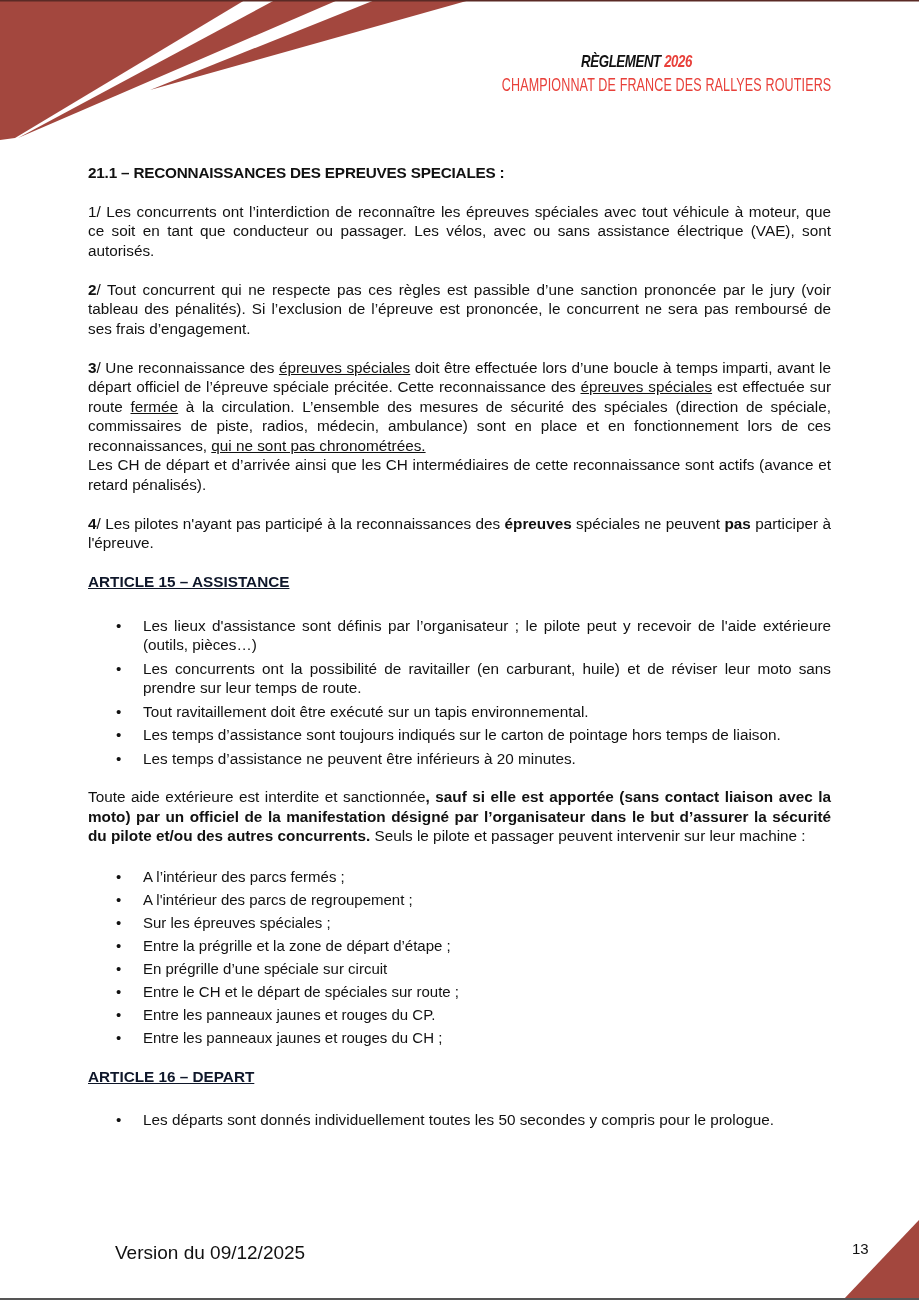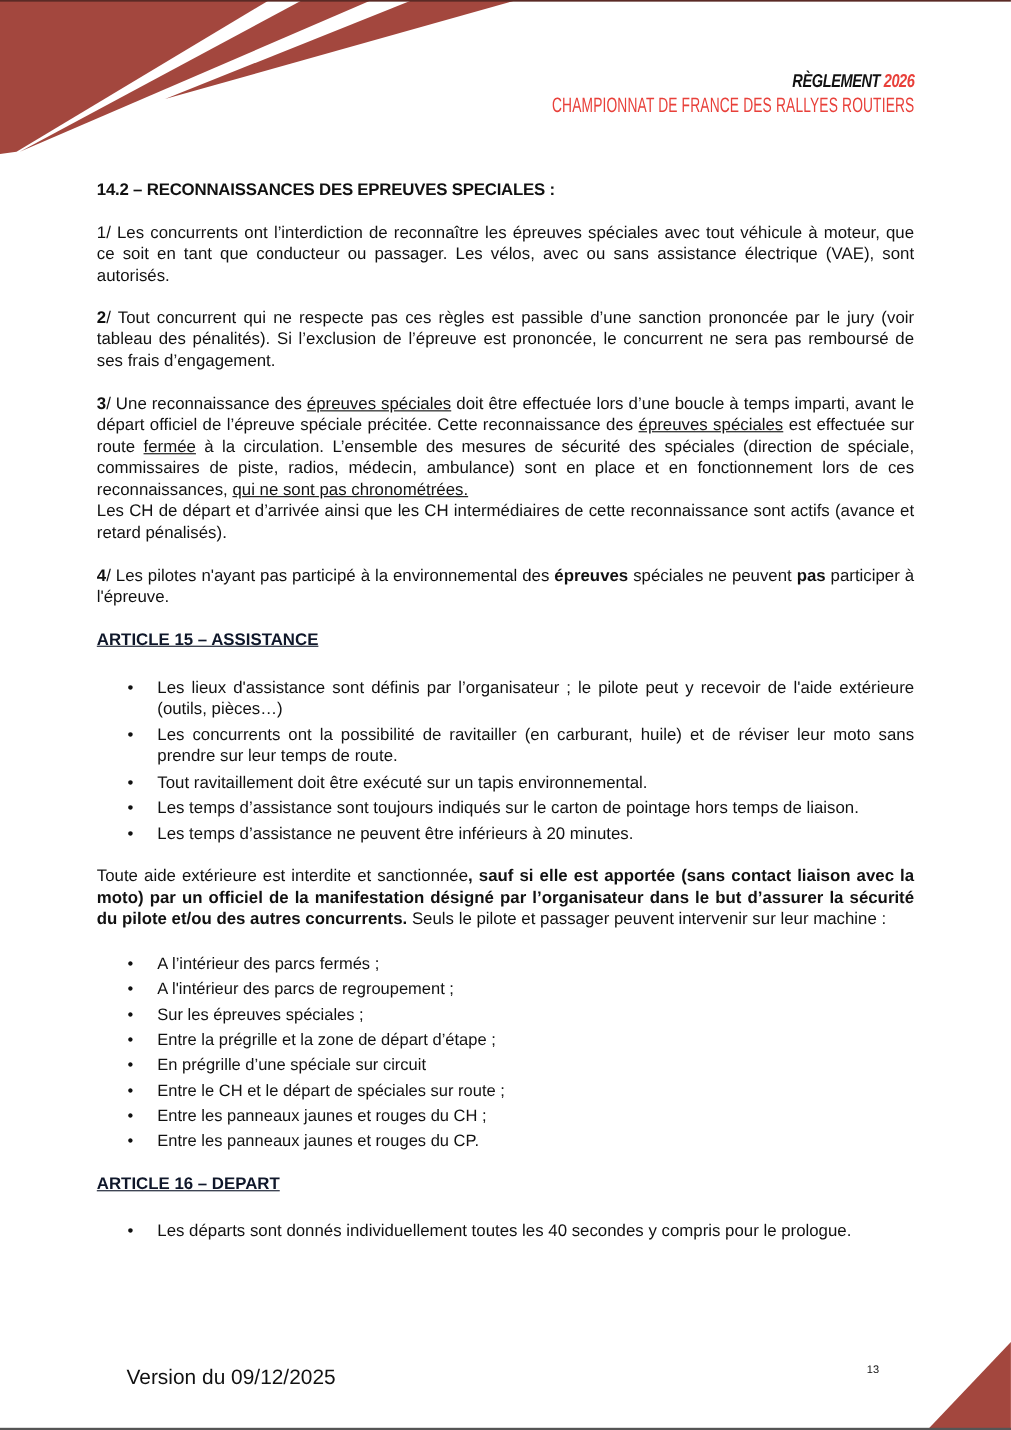--- a/index.html
+++ b/index.html
@@ -1,91 +1,91 @@
 <!DOCTYPE html>
 <html><head>
   <meta charset="utf-8">
   <style>
     html, body { margin: 0; padding: 0; background: #ffffff; }
     body { width: 919px; height: 1300px; position: relative; overflow: hidden;
       font-family: "Liberation Sans", sans-serif; color: #111; }
     .deco { position: absolute; left: 0; top: 0; }
-    .header-brand { position: absolute; right: 88px; top: 65px; text-align: right; line-height: 1; }
+    .header-brand { position: absolute; right: 88px; top: 53px; text-align: center; line-height: 1; }
     .brand-line1 { font-family: "Liberation Sans", sans-serif; font-weight: bold; font-style: italic;
       font-size: 17px; letter-spacing: -0.5px; transform: scaleX(0.78); transform-origin: right; display: block; }
     .brand-line1 .reg { color: #111; }
     .brand-line1 .year { color: #e8403a; }
     .brand-line2 { display: block; margin-top: 5px; font-family: "Liberation Sans Narrow", "Liberation Sans", sans-serif;
       font-size: 19px; color: #e8403a; transform: scaleX(0.66); transform-origin: right; white-space: nowrap; letter-spacing: 0.2px; }
     .content { position: absolute; left: 88px; top: 163px; width: 743px; font-size: 15.3px; line-height: 19.5px; }
     .content p { margin: 0 0 19.5px 0; text-align: justify; transform-origin: left; }
     .narrow { font-family: "Liberation Sans Narrow", "Liberation Sans", sans-serif; }
     .section-title { font-weight: bold; font-size: 15.3px; margin: 0 0 19px 0; letter-spacing: -0.2px; }
     .article-title { font-weight: bold; color: #0f172a; text-decoration: underline; font-size: 15.3px; margin: 0 0 24px 0; }
     ul.bullets { margin: 0 0 19px 0; padding: 0 0 0 55px; list-style: none; }
     ul.bullets li { position: relative; margin: 0 0 4px 0; text-align: justify; }
     ul.bullets li::before { content: "•"; position: absolute; left: -27px; top: 0; }
     ul.tight li { margin: 0 0 3.6px 0; }
     u { text-decoration: underline; }
     .footer-version { position: absolute; left: 115px; top: 1242px; font-size: 19px; }
-    .footer-page { position: absolute; left: 788px; top: 1240px; font-size: 10px; }
+    .footer-page { position: absolute; left: 852px; top: 1240px; font-size: 15px; }
   </style>
 </head>
 <body>
 
 <svg class="deco" width="919" height="1300" viewBox="0 0 919 1300">
   <polygon points="0,0 245,0 15,138 0,140" fill="#a3473e"></polygon>
   <polygon points="275,0 338,0 18,138" fill="#a3473e"></polygon>
   <polygon points="375,0 470,0 150,90" fill="#a3473e"></polygon>
   <polygon points="919,1220 919,1300 843,1300" fill="#a3473e"></polygon>
   <rect x="0" y="0" width="919" height="1.5" fill="#5a2a25"></rect>
   <rect x="0" y="1298" width="919" height="2" fill="#555"></rect>
 </svg>
 
 <div class="header-brand">
   <span class="brand-line1"><span class="reg">RÈGLEMENT</span> <span class="year">2026</span></span>
   <span class="brand-line2">CHAMPIONNAT DE FRANCE DES RALLYES ROUTIERS</span>
 </div>
 
 <div class="content">
-  <div class="section-title narrow">14.2 – RECONNAISSANCES DES EPREUVES SPECIALES :</div>
+  <div class="section-title narrow">21.1 – RECONNAISSANCES DES EPREUVES SPECIALES :</div>
 
   <p class="narrow">1/ Les concurrents ont l’interdiction de reconnaître les épreuves spéciales avec tout véhicule à moteur, que ce soit en tant que conducteur ou passager. Les vélos, avec ou sans assistance électrique (VAE), sont autorisés.</p>
 
   <p class="narrow"><b>2</b><span>/ Tout concurrent qui ne respecte pas ces règles est passible d’une sanction prononcée par le jury (voir tableau des pénalités). Si l’exclusion de l’épreuve est prononcée, le concurrent ne sera pas remboursé de ses frais d’engagement.</span></p>
 
   <p class="narrow" style="margin-bottom:0"><b>3</b><span>/ Une reconnaissance des </span><u>épreuves spéciales</u><span> doit être effectuée lors d’une boucle à temps imparti, avant le départ officiel de l’épreuve spéciale précitée. Cette reconnaissance des </span><u>épreuves spéciales</u><span> est effectuée sur route </span><u>fermée</u><span> à la circulation. L’ensemble des mesures de sécurité des spéciales (direction de spéciale, commissaires de piste, radios, médecin, ambulance) sont en place et en fonctionnement lors de ces reconnaissances, </span><u>qui ne sont pas chronométrées.</u></p>
   <p class="narrow">Les CH de départ et d’arrivée ainsi que les CH intermédiaires de cette reconnaissance sont actifs (avance et retard pénalisés).</p>
 
-  <p class="narrow"><b>4</b><span>/ Les pilotes n'ayant pas participé à la environnemental des </span><b>épreuves</b><span> spéciales ne peuvent </span><b>pas</b><span> participer à l'épreuve.</span></p>
+  <p class="narrow"><b>4</b><span>/ Les pilotes n'ayant pas participé à la reconnaissances des </span><b>épreuves</b><span> spéciales ne peuvent </span><b>pas</b><span> participer à l'épreuve.</span></p>
 
   <div class="article-title narrow">ARTICLE 15 – ASSISTANCE</div>
 
   <ul class="bullets narrow">
     <li>Les lieux d'assistance sont définis par l’organisateur ; le pilote peut y recevoir de l'aide extérieure (outils, pièces…)</li>
     <li>Les concurrents ont la possibilité de ravitailler (en carburant, huile) et de réviser leur moto sans prendre sur leur temps de route.</li>
     <li>Tout ravitaillement doit être exécuté sur un tapis environnemental.</li>
     <li>Les temps d’assistance sont toujours indiqués sur le carton de pointage hors temps de liaison.</li>
     <li>Les temps d’assistance ne peuvent être inférieurs à 20 minutes.</li>
   </ul>
 
   <p class="narrow" style="margin-bottom:21px"><span>Toute aide extérieure est interdite et sanctionnée</span><b>, sauf si elle est apportée (sans contact liaison avec la moto) par un officiel de la manifestation désigné par l’organisateur dans le but d’assurer la sécurité du pilote et/ou des autres concurrents.</b><span> Seuls le pilote et passager peuvent intervenir sur leur machine :</span></p>
 
   <ul class="bullets tight" style="font-size:15px">
     <li>A l’intérieur des parcs fermés ;</li>
     <li>A l'intérieur des parcs de regroupement ;</li>
     <li>Sur les épreuves spéciales ;</li>
     <li>Entre la prégrille et la zone de départ d’étape ;</li>
     <li>En prégrille d’une spéciale sur circuit</li>
     <li>Entre le CH et le départ de spéciales sur route ;</li>
+    <li>Entre les panneaux jaunes et rouges du CP.</li>
     <li>Entre les panneaux jaunes et rouges du CH ;</li>
-    <li>Entre les panneaux jaunes et rouges du CP.</li>
   </ul>
 
   <div class="article-title narrow">ARTICLE 16 – DEPART</div>
 
   <ul class="bullets narrow">
-    <li>Les départs sont donnés individuellement toutes les 40 secondes y compris pour le prologue.</li>
+    <li>Les départs sont donnés individuellement toutes les 50 secondes y compris pour le prologue.</li>
   </ul>
 </div>
 
 <div class="footer-version narrow">Version du 09/12/2025</div>
 <div class="footer-page narrow">13</div>
 
 </body></html>

